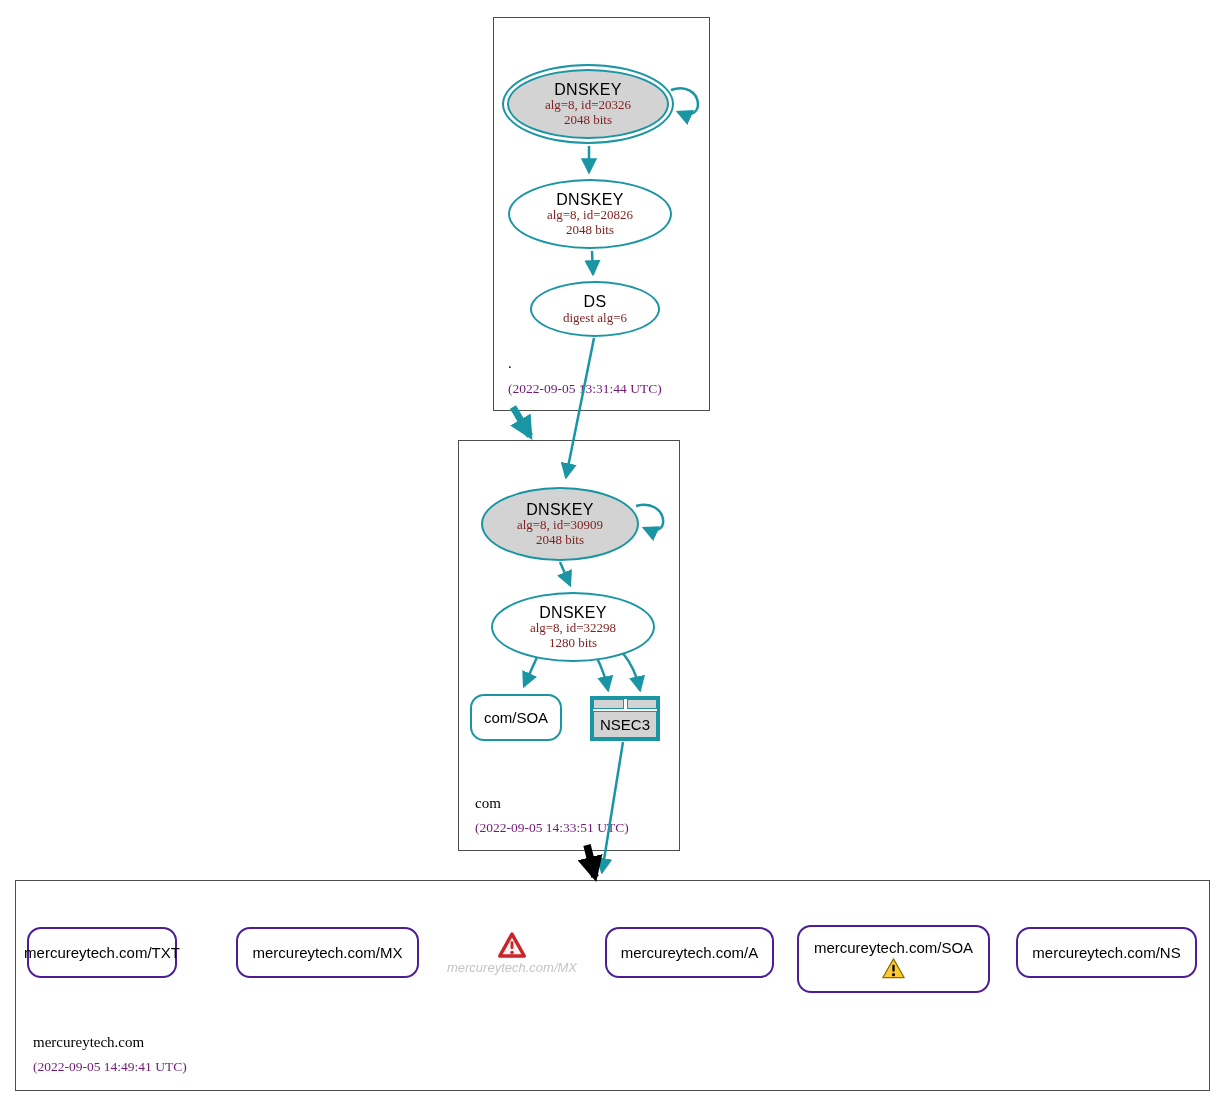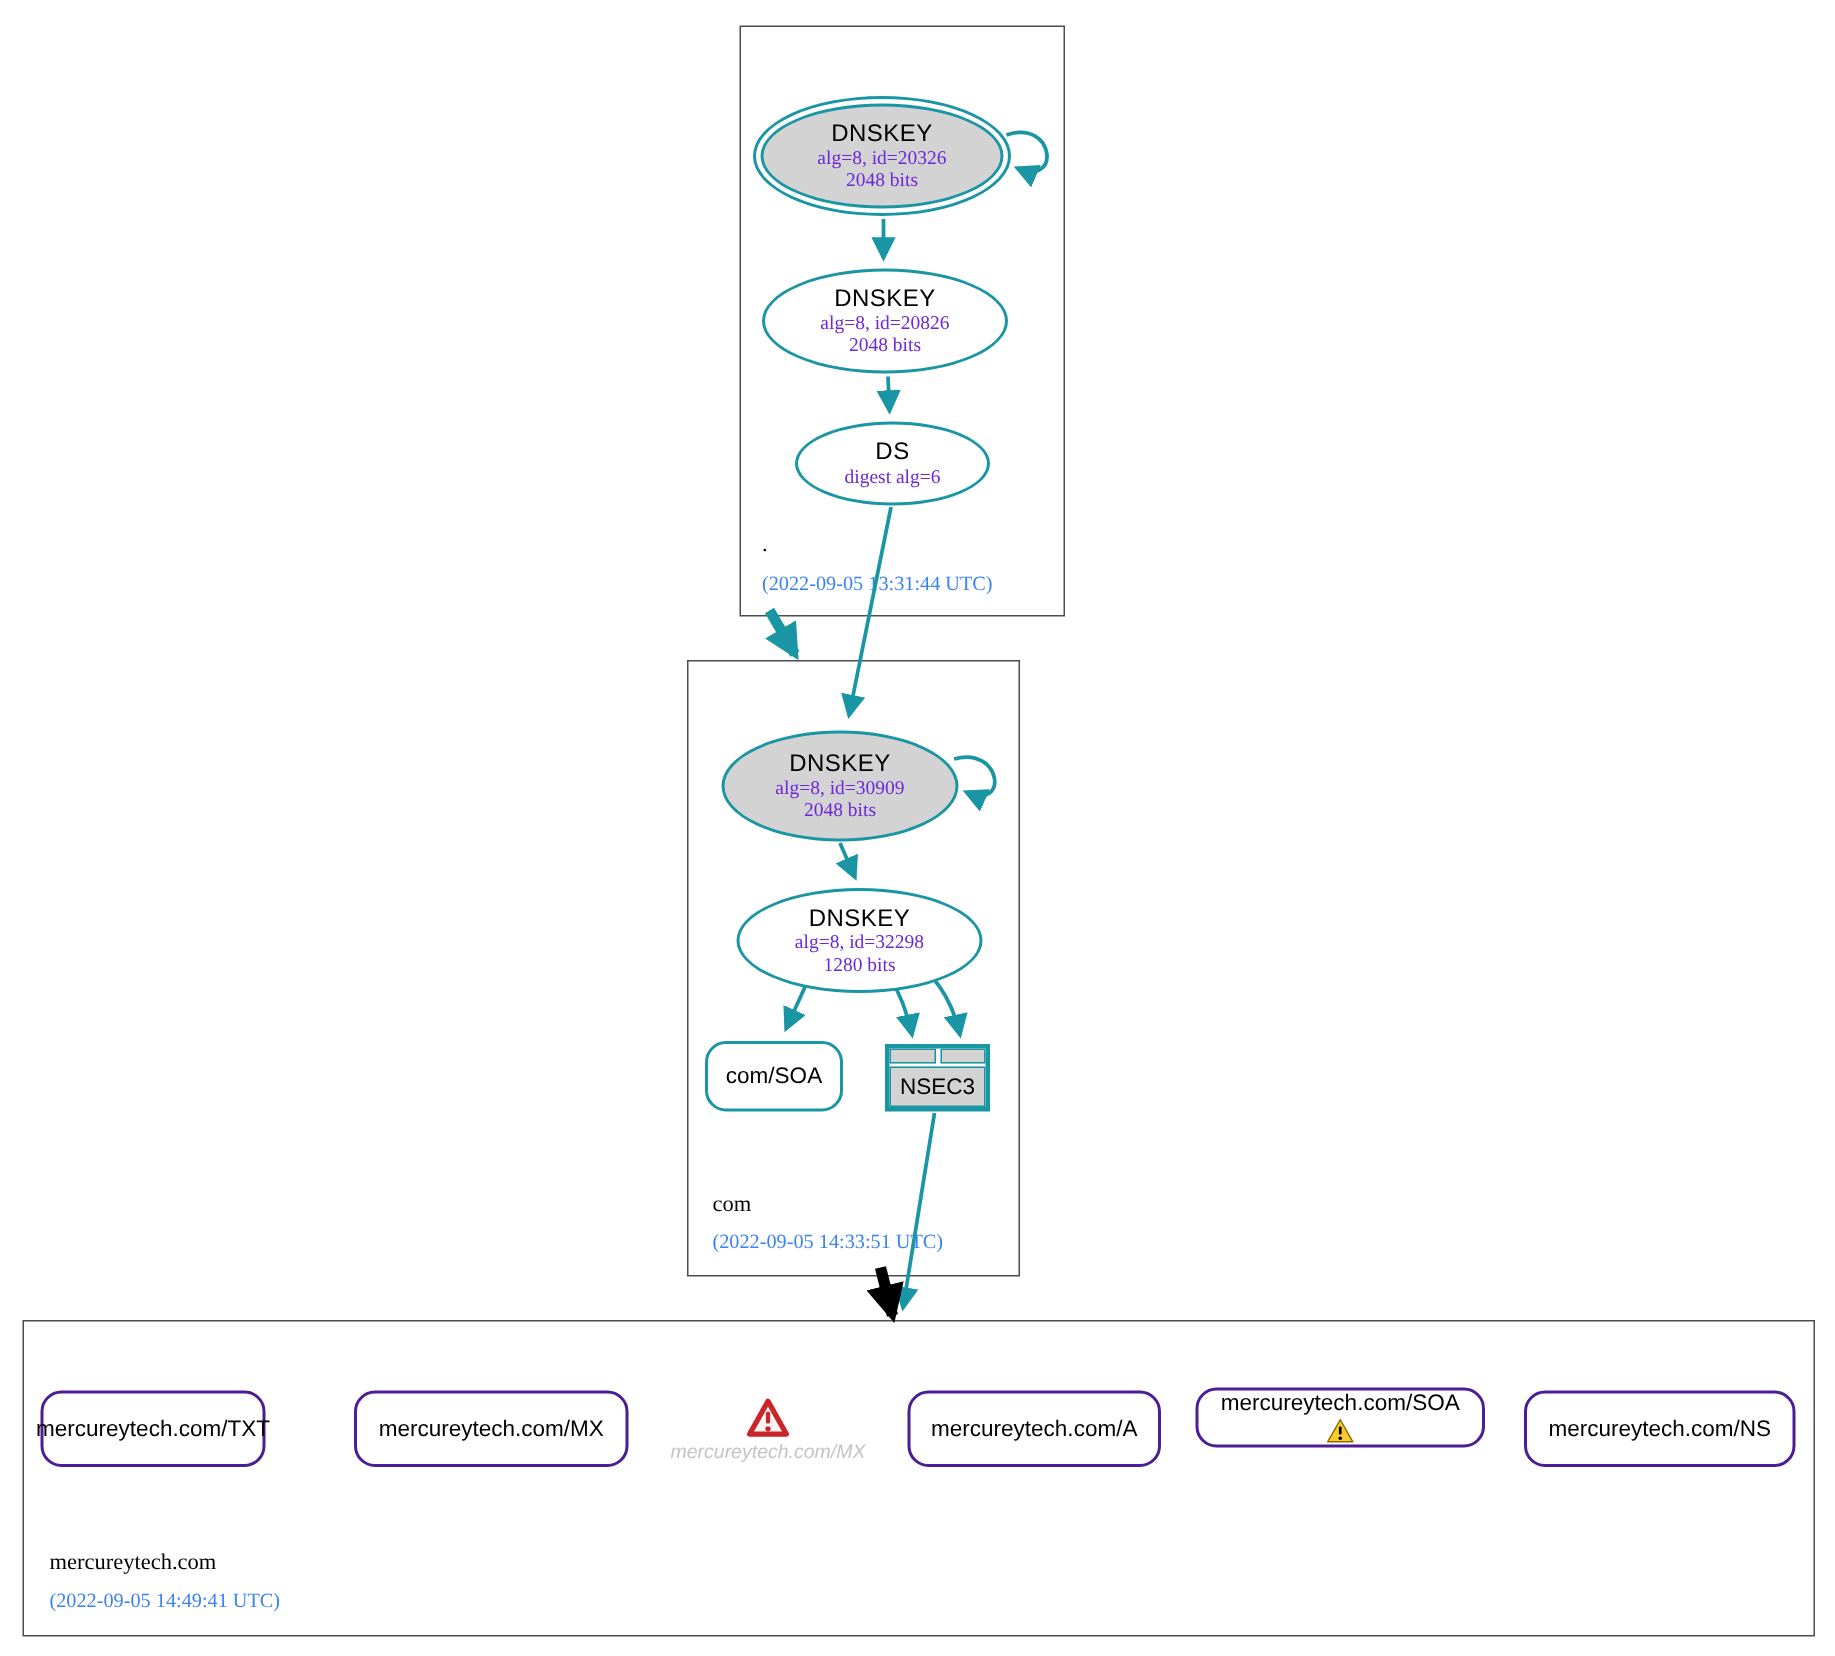--- a/index.html
+++ b/index.html
@@ -9,41 +9,41 @@
   }
   .zone-box{
     position:absolute;border:1px solid #4d4d4d;background:transparent;
   }
   .zone-label{
     position:absolute;font-family:"Liberation Serif","DejaVu Serif",serif;
     font-size:15px;color:#000;white-space:nowrap;
   }
   .zone-ts{
     position:absolute;font-family:"Liberation Serif","DejaVu Serif",serif;
-    font-size:13.5px;color:#3b82f6;white-space:nowrap;
+    font-size:13.5px;color:#701a75;white-space:nowrap;
   }
   .edges{position:absolute;left:0;top:0;z-index:2;}
   .node{position:absolute;z-index:3;box-sizing:border-box;}
   .ellipse{
     border:2px solid #1a95a4;border-radius:50%;
     display:flex;align-items:center;justify-content:center;text-align:center;
   }
   .ellipse.gray{background:#d3d3d3;}
   .ellipse.white{background:#fff;}
   .dbl{background:transparent;}
   .dbl .inner{
     position:absolute;left:3px;top:3px;right:3px;bottom:3px;
     border:2px solid #1a95a4;border-radius:50%;background:#d3d3d3;
     display:flex;align-items:center;justify-content:center;text-align:center;
   }
   .node-text{line-height:1.12;}
   .node-title{font-size:16px;color:#000;letter-spacing:.3px;}
   .node-sub{
     font-family:"Liberation Serif","DejaVu Serif",serif;
-    font-size:13px;color:#6d28d9;
+    font-size:13px;color:#7f1d1d;
   }
   .rrbox{
     border:2px solid #4c1d95;border-radius:14px;background:#fff;
     display:flex;flex-direction:column;align-items:center;justify-content:center;
     font-size:15px;color:#000;text-align:center;
   }
   .rrbox.teal{border-color:#1a95a4;border-radius:14px;}
   .nsec3{
     border:3px solid #1a95a4;background:#fff;padding:0;
     display:flex;flex-direction:column;gap:2px;
@@ -184,21 +184,21 @@
       <rect x="14.4" y="10" width="3.2" height="9" rx="1.2" fill="#c9252b"></rect>
       <circle cx="16" cy="23" r="2" fill="#c9252b"></circle>
     </svg>
     <span class="ghost-label">mercureytech.com/MX</span>
   </div>
 
   <div class="node rrbox" style="left:605px;top:927px;width:169px;height:51px;">
     <span>mercureytech.com/A</span>
   </div>
 
-  <div class="node rrbox" style="left:797px;top:925px;width:193px;height:40px;">
+  <div class="node rrbox" style="left:797px;top:925px;width:193px;height:68px;">
     <span>mercureytech.com/SOA</span>
     <svg class="icon" width="25" height="23" viewBox="0 0 32 30" style="margin-top:1px;">
       <path d="M16 2.5 L30 27 H2 Z" fill="#fdc930" stroke="#8a6d00" stroke-width="1.6" stroke-linejoin="round"></path>
       <rect x="14.5" y="10" width="3" height="9" rx="1.2" fill="#000"></rect>
       <circle cx="16" cy="23" r="2" fill="#000"></circle>
     </svg>
   </div>
 
   <div class="node rrbox" style="left:1016px;top:927px;width:181px;height:51px;text-align:right;">
     <span>mercureytech.com/NS</span>

